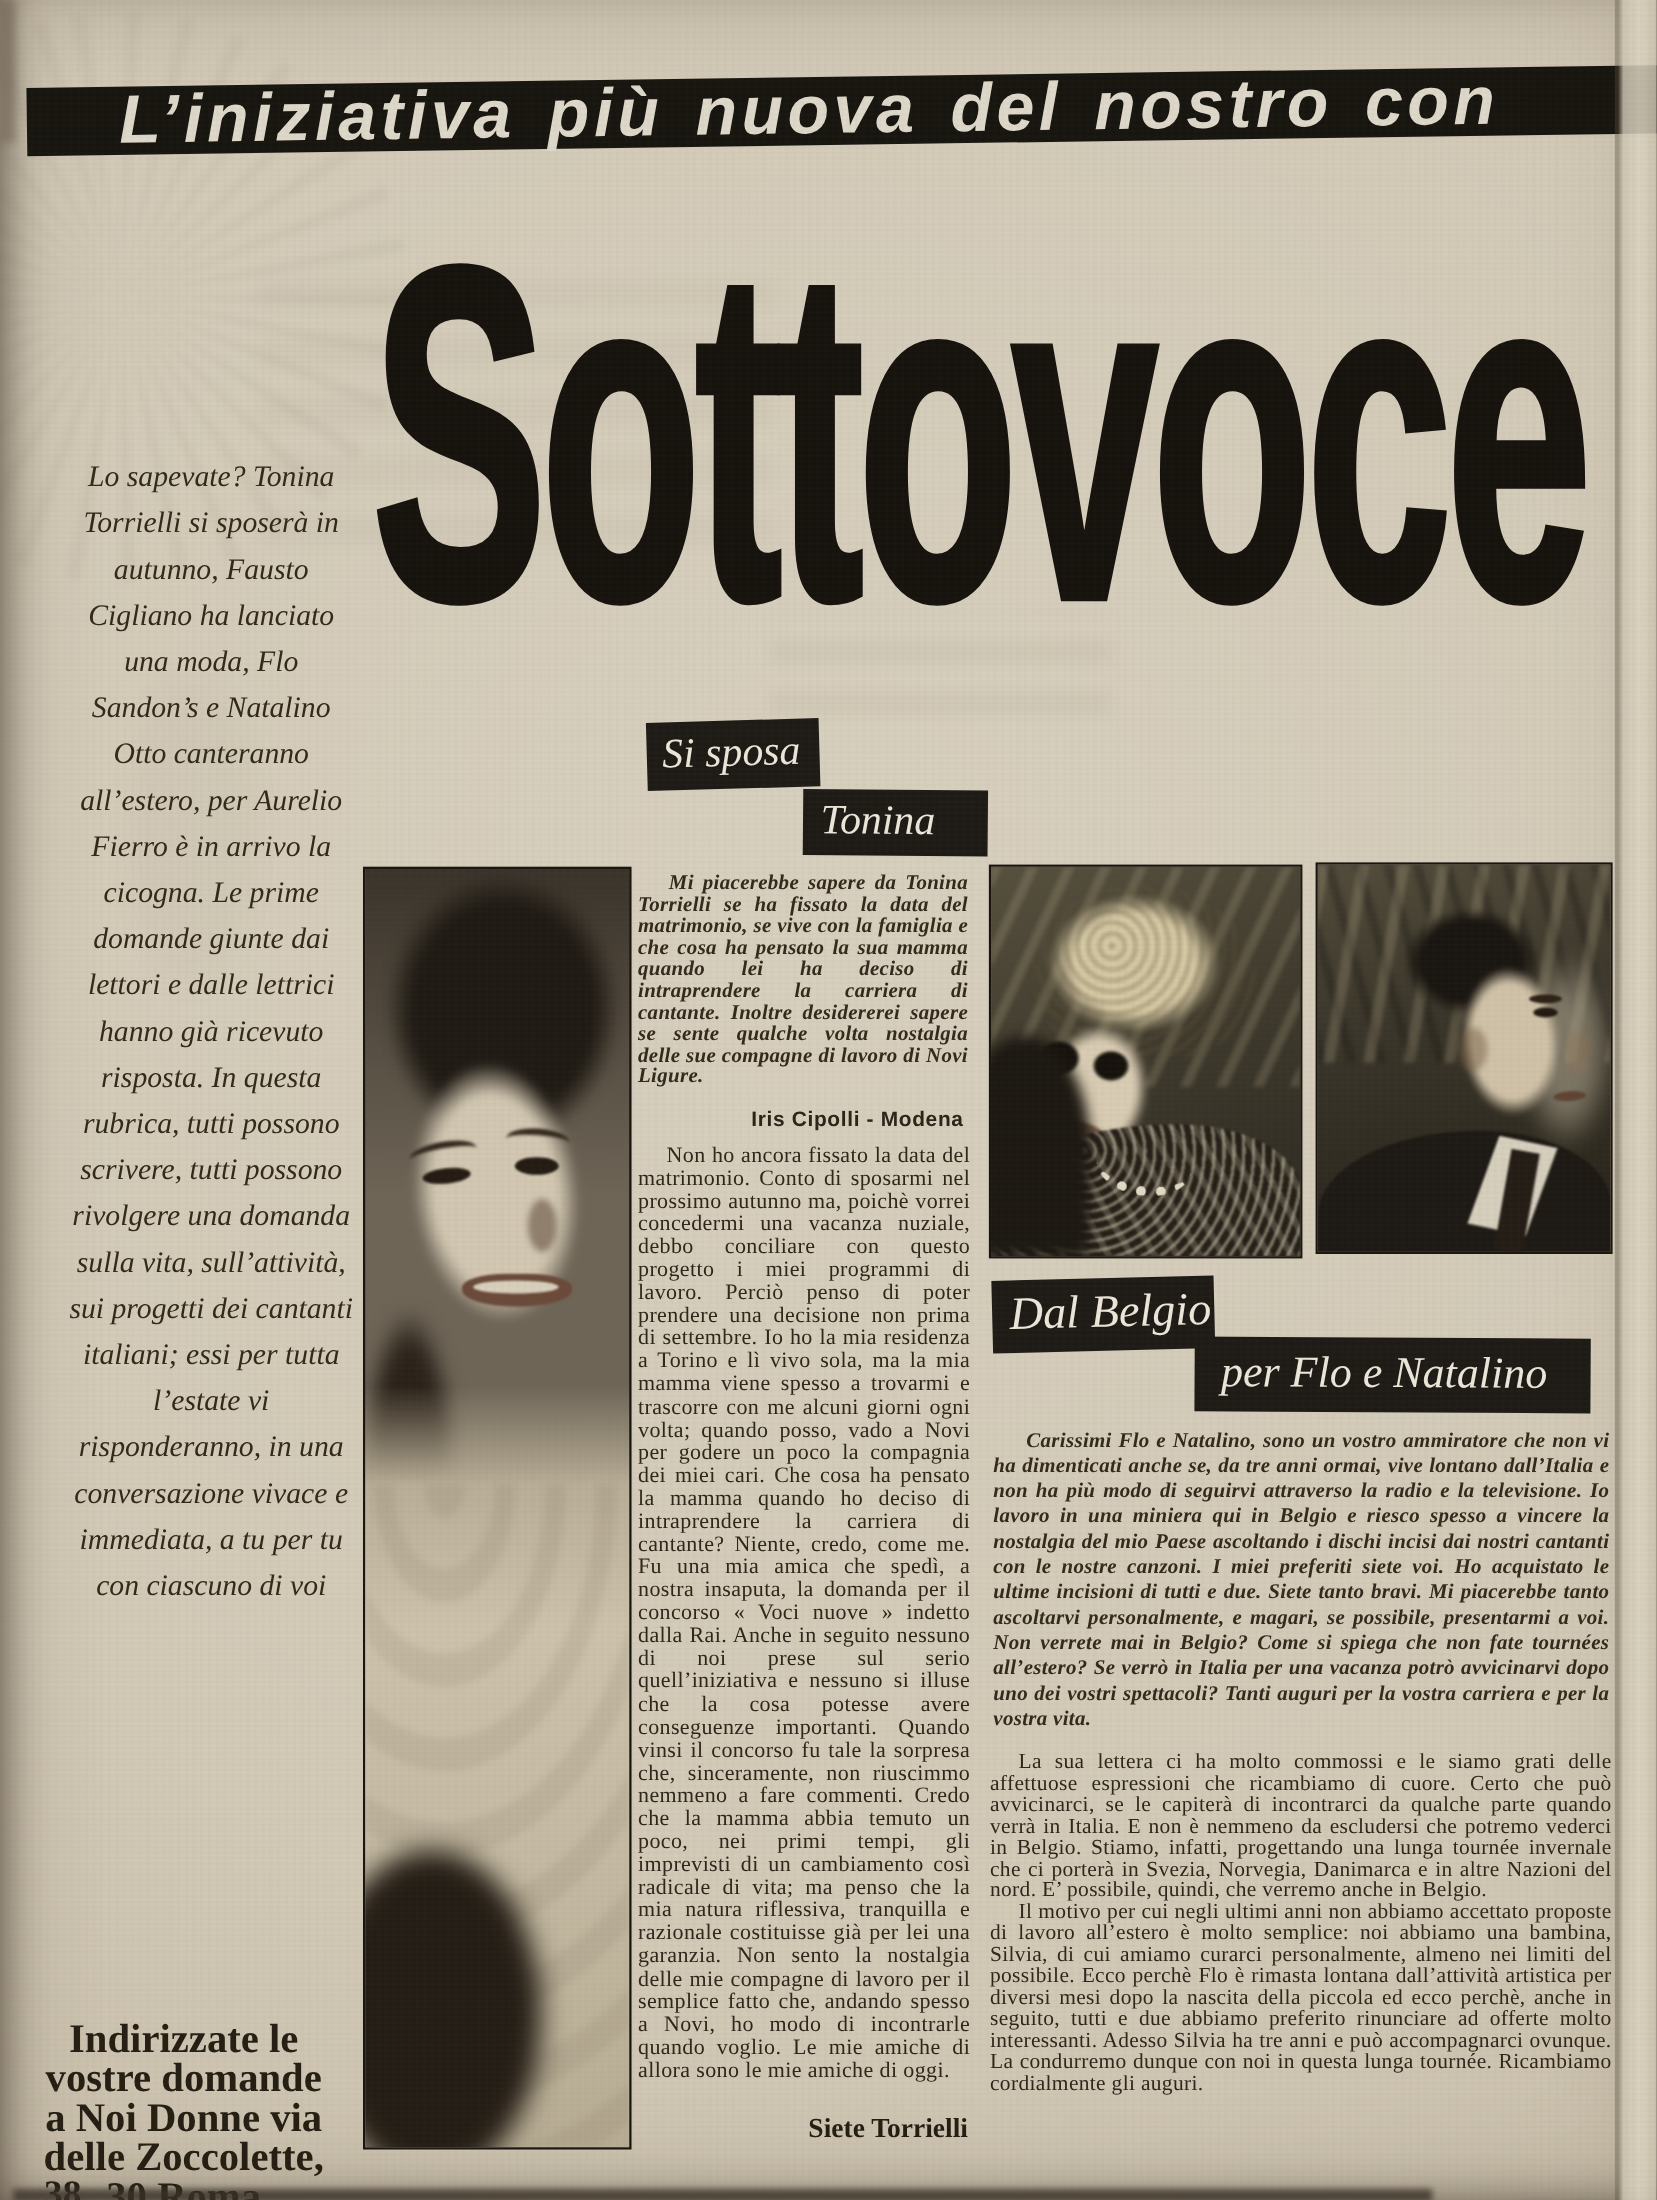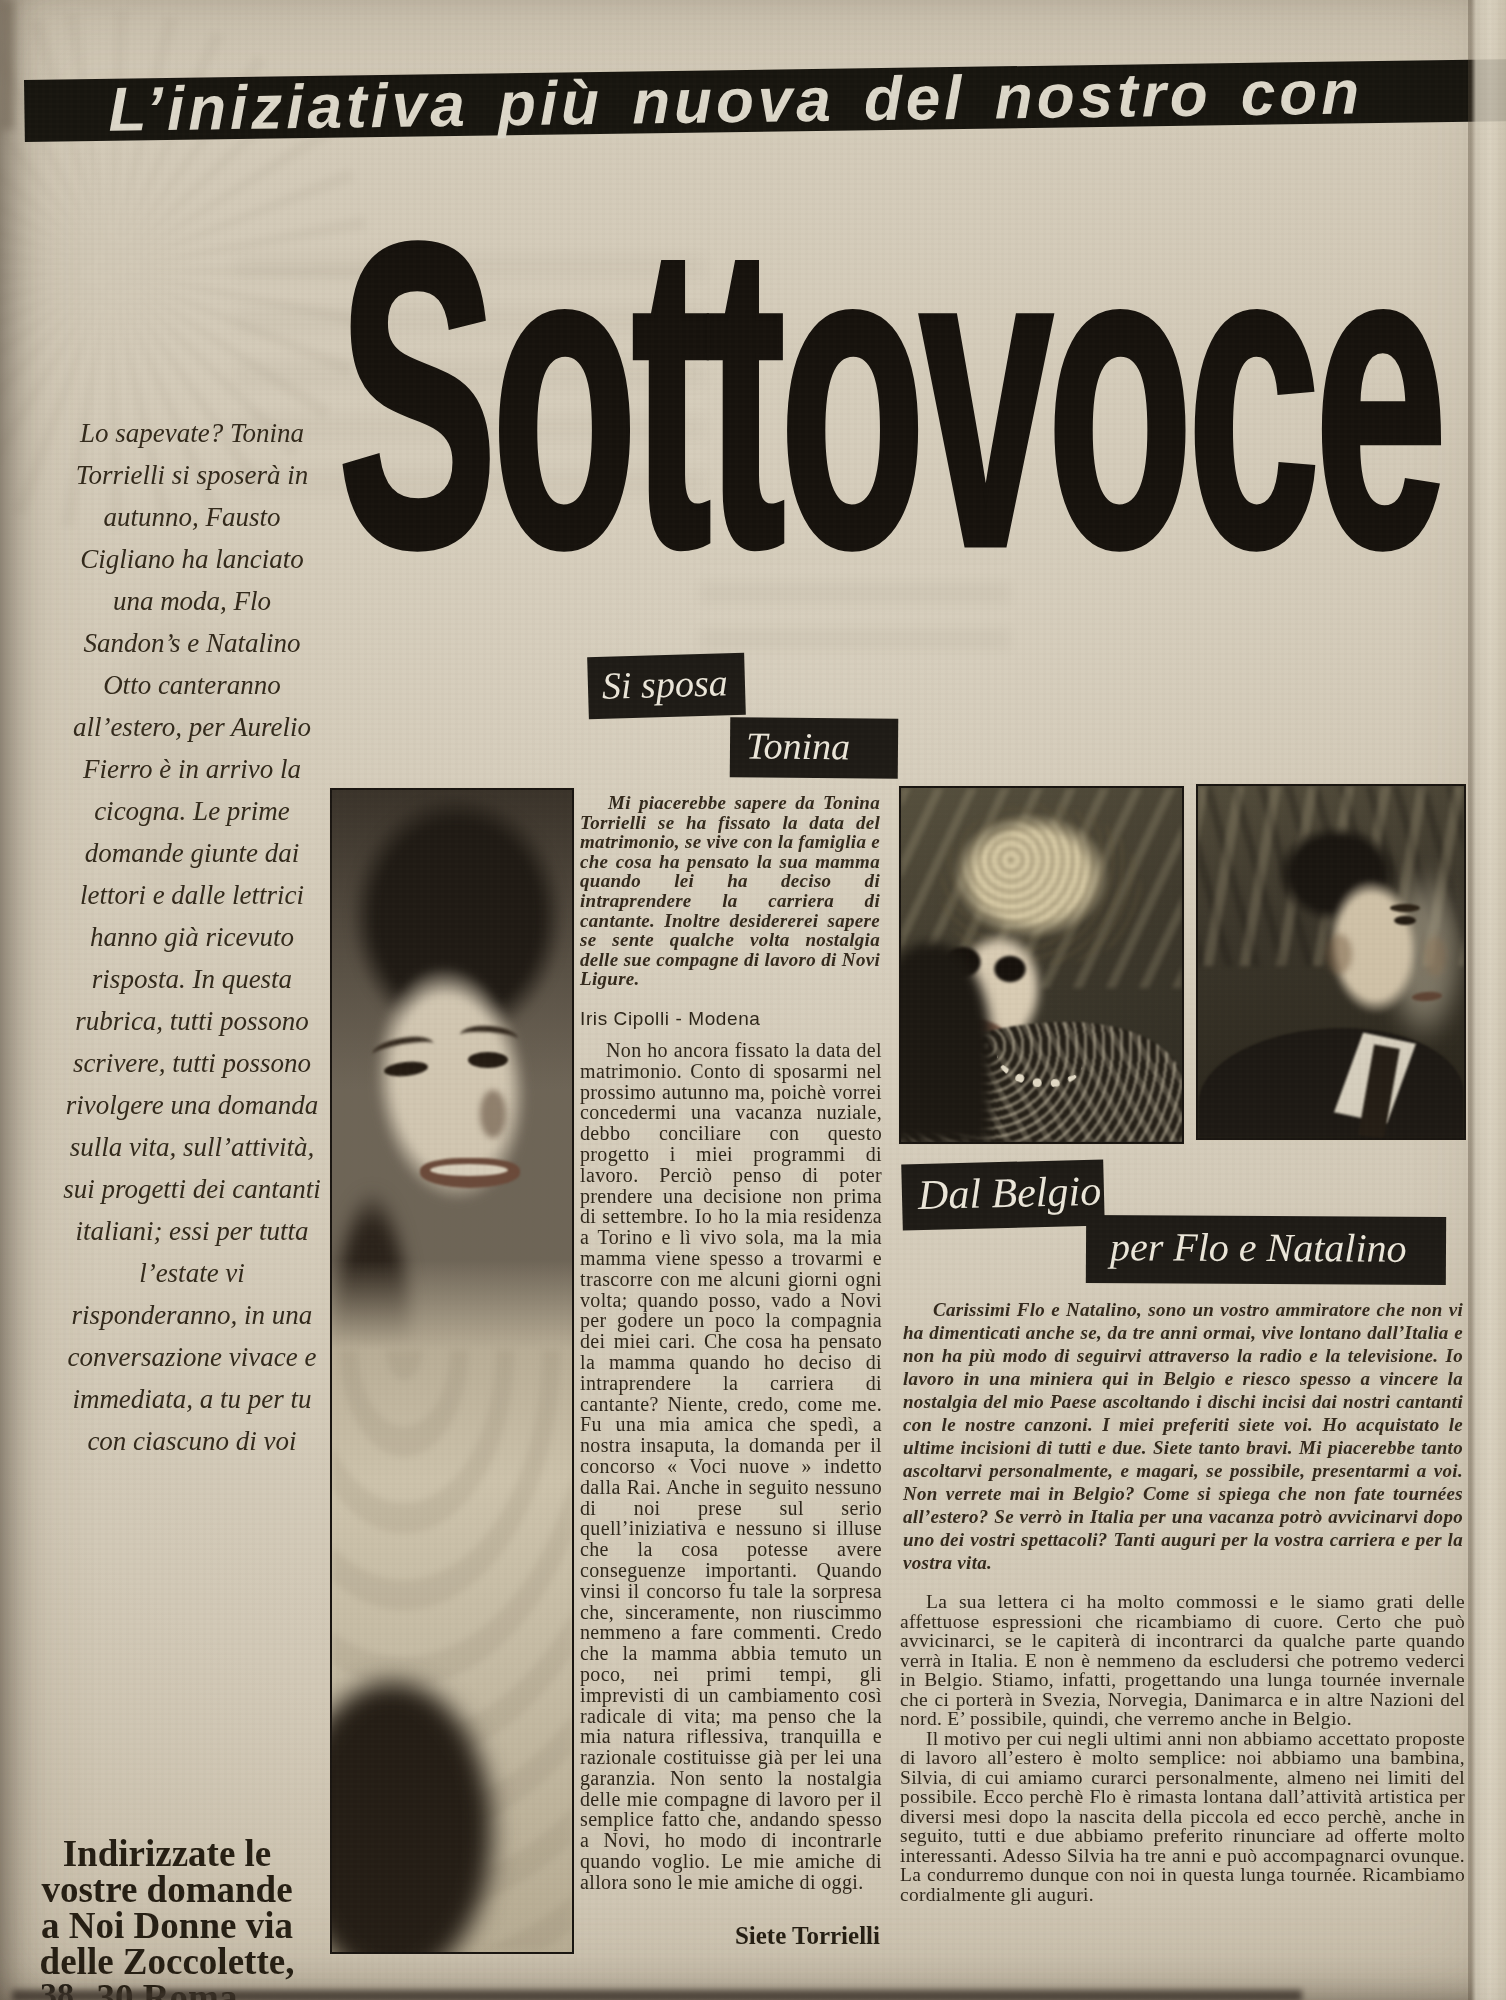--- a/index.html
+++ b/index.html
@@ -49,22 +49,22 @@
   
   .tag{background:#1e1b16;color:#ece7da;font-style:italic;overflow:hidden;white-space:nowrap;}
   .tag-si-sposa{left:588px;top:655px;width:143px;height:62px;font-size:38px;line-height:58px;padding-left:14px;transform:rotate(-1.6deg);}
   .tag-tonina{left:730px;top:718px;width:152px;height:60px;font-size:38px;line-height:56px;padding-left:16px;transform:rotate(.5deg);}
   .tag-dal-belgio{left:902px;top:1162px;width:186px;height:66px;font-size:42px;line-height:62px;padding-left:16px;transform:rotate(-1.4deg);}
   .tag-per-flo{left:1086px;top:1216px;width:336px;height:68px;font-size:40px;line-height:64px;padding-left:24px;transform:rotate(.3deg);}
   
   .letter{font-style:italic;font-weight:700;text-align:justify;color:#33291c;}
   .letter1{left:580px;top:793px;width:300px;font-size:19px;line-height:19.6px;letter-spacing:.3px;text-indent:28px;}
   .letter2{left:903px;top:1298px;width:560px;font-size:19px;line-height:23px;letter-spacing:.3px;text-indent:30px;}
-  .attribution{font-family:"Liberation Sans", sans-serif;font-weight:400;font-size:19px;
-    letter-spacing:.6px;color:#2c2418;}
+  .attribution{font-family:"Liberation Sans", sans-serif;font-weight:700;font-size:19px;
+    letter-spacing:.6px;color:#2c2418;text-align:right;}
   .attribution1{left:580px;top:1008px;width:296px;}
   .attribution2{left:903px;top:1549px;width:548px;}
   .reply{text-align:justify;color:#2e261a;}
   .reply p{margin:0;text-indent:26px;font-family:Liberation Serif, serif;}
   .reply1{left:580px;top:1040px;width:302px;font-size:20px;line-height:20.8px;letter-spacing:.35px;}
   .reply2{left:900px;top:1592px;width:565px;font-size:19.5px;line-height:19.5px;letter-spacing:.3px;}
   .signature{font-weight:700;font-size:25px;color:#241d12;text-align:right;}
   .signature1{left:580px;top:1922px;width:300px;}
   .signature2{left:900px;top:1906px;width:562px;}
   

